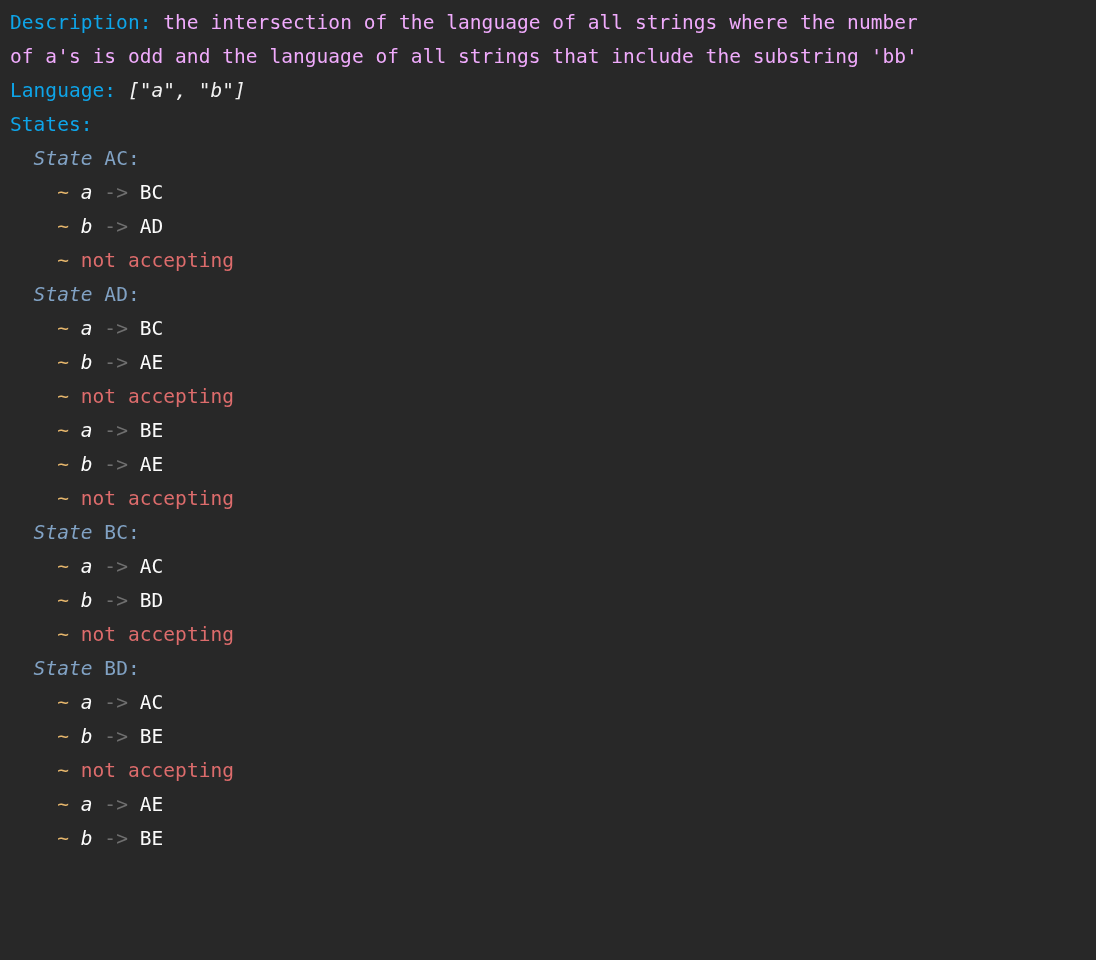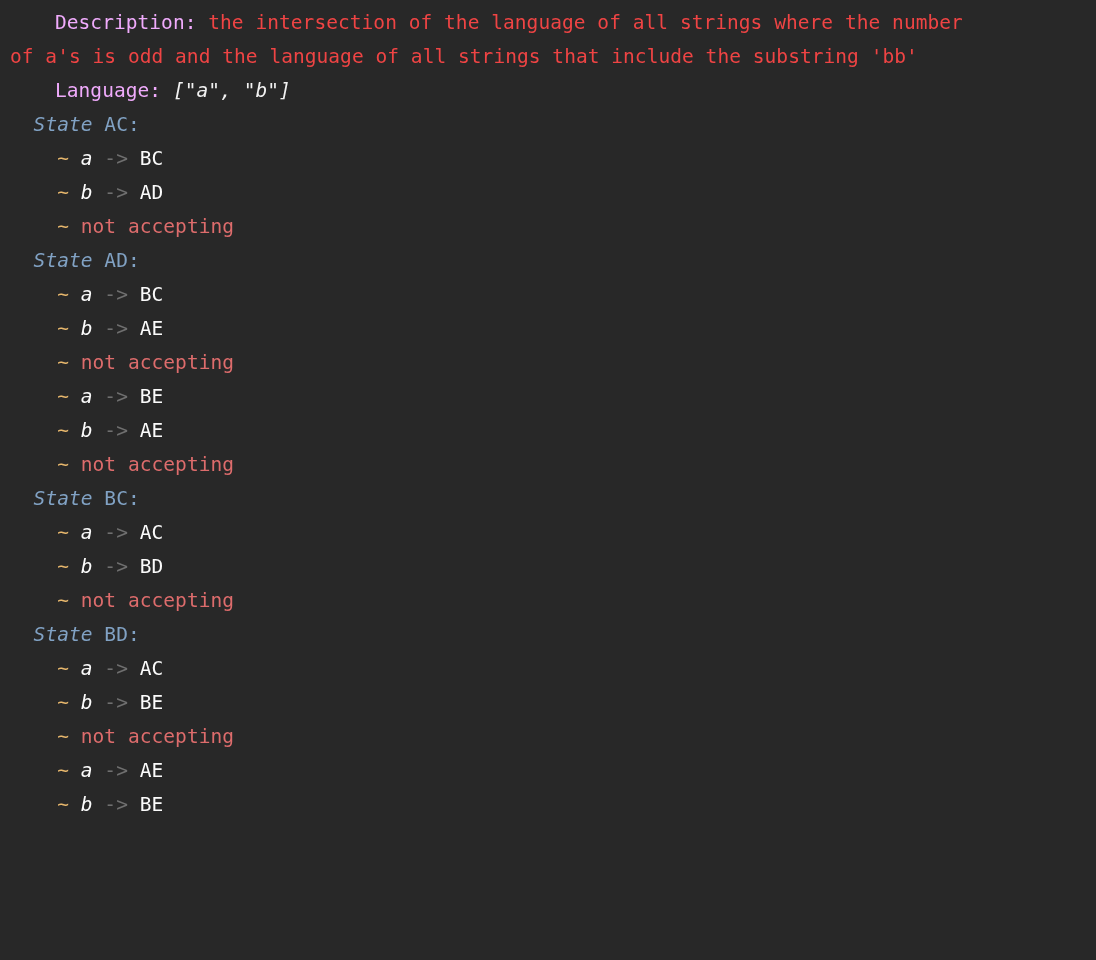--- a/index.html
+++ b/index.html
@@ -47,22 +47,22 @@
   .line {
     height: 34px;
     line-height: 34px;
     font-size: 19.5px;
     white-space: pre;
     padding-left: 10px;
     letter-spacing: 0.05px;
   }
 
   
-  .key        { color: #f0abfc; margin-left: 45px; }
-  .val        { color: #ef4444; }
+  .key        { color: #0ea5e9; }
+  .val        { color: #f0abfc; }
   .val-it     { color: #f2f2f2; font-style: italic; }
   .state-kw   { color: #81a2c4; font-style: italic; }
   .state-name { color: #81a2c4; }
   .bullet     { color: #e8b86d; }
   .sym        { color: #fbfbfb; font-style: italic; }
   .arrow      { color: #6f6f6f; }
   .target     { color: #fbfbfb; }
   .rejecting  { color: #dd6c6c; margin-top: 19px; }
   .accepting  { color: #b5cc6a; }
 </style>
@@ -74,20 +74,21 @@
   <div class="clipped-top"></div>
 
   <div class="lines">
 
     <div class="line"><span class="key">Description:</span><span class="val"> </span><span class="val">the intersection of the language of all strings where the number</span></div>
 
     <div class="line"><span class="val">of a's is odd and the language of all strings that include the substring 'bb'</span></div>
 
     <div class="line"><span class="key">Language:</span><span class="val"> </span><span class="val-it">["a", "b"]</span></div>
 
+    <div class="line"><span class="key">States:</span></div>
 
     <div class="line"><span>  </span><span class="state-kw">State</span><span class="state-kw"> </span><span class="state-name">AC</span><span class="state-name">:</span></div>
 
     <div class="line"><span>    </span><span class="bullet">~</span><span> </span><span class="sym">a</span><span> </span><span class="arrow">-&gt;</span><span> </span><span class="target">BC</span></div>
 
     <div class="line"><span>    </span><span class="bullet">~</span><span> </span><span class="sym">b</span><span> </span><span class="arrow">-&gt;</span><span> </span><span class="target">AD</span></div>
 
     <div class="line"><span>    </span><span class="bullet">~</span><span> </span><span class="rejecting">not accepting</span></div>
 
     <div class="line"><span>  </span><span class="state-kw">State</span><span class="state-kw"> </span><span class="state-name">AD</span><span class="state-name">:</span></div>

